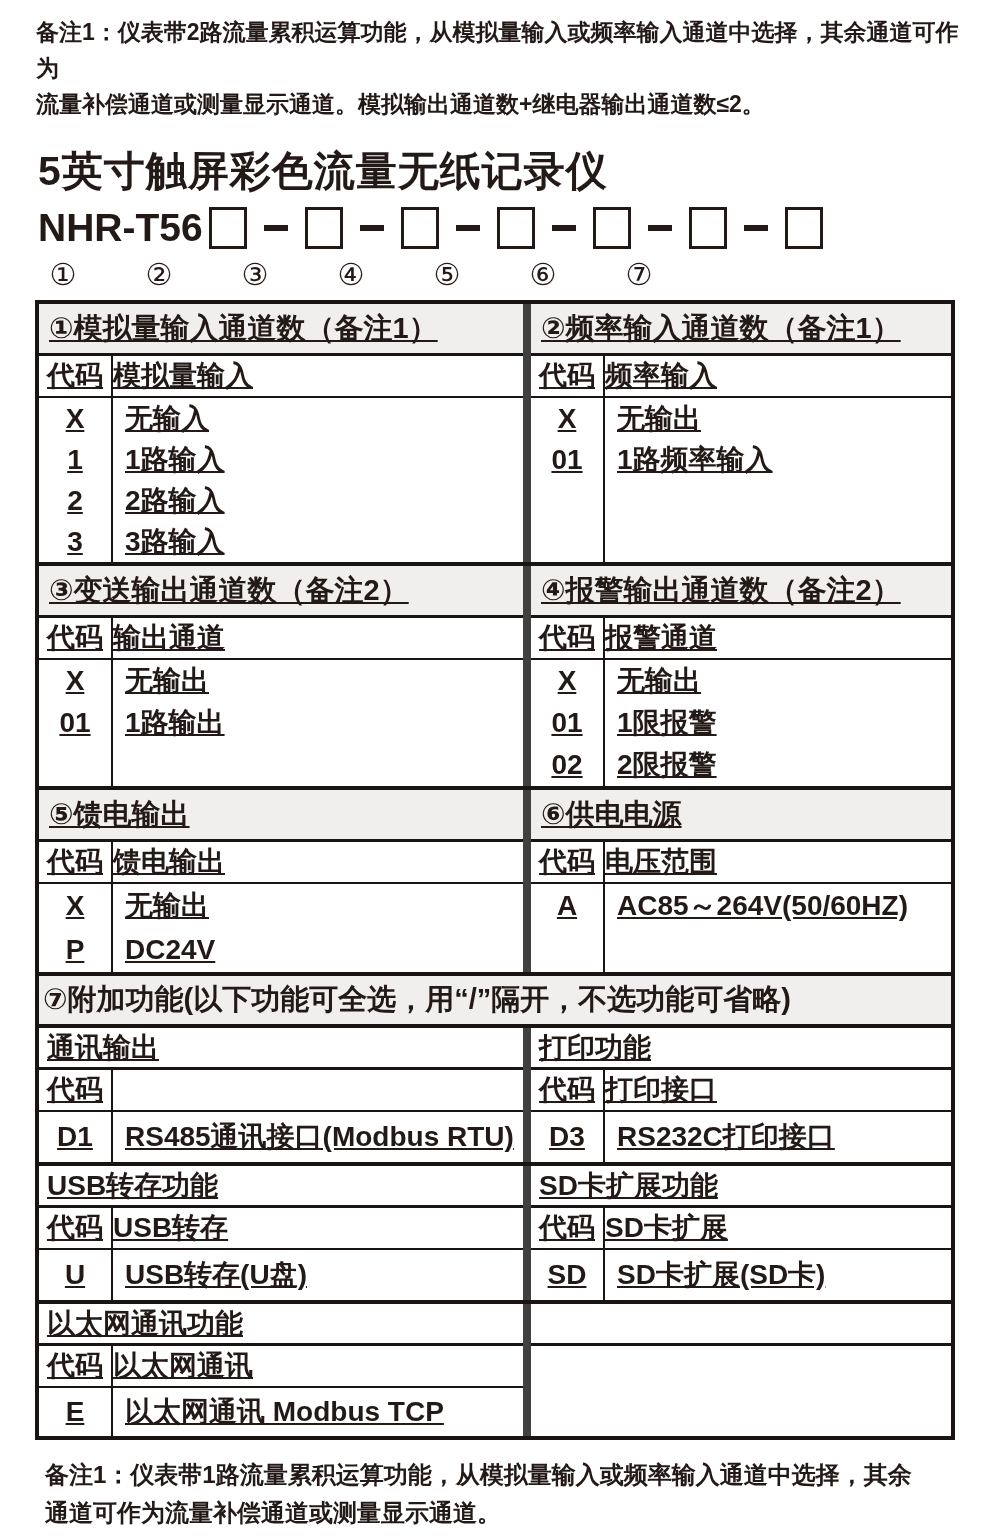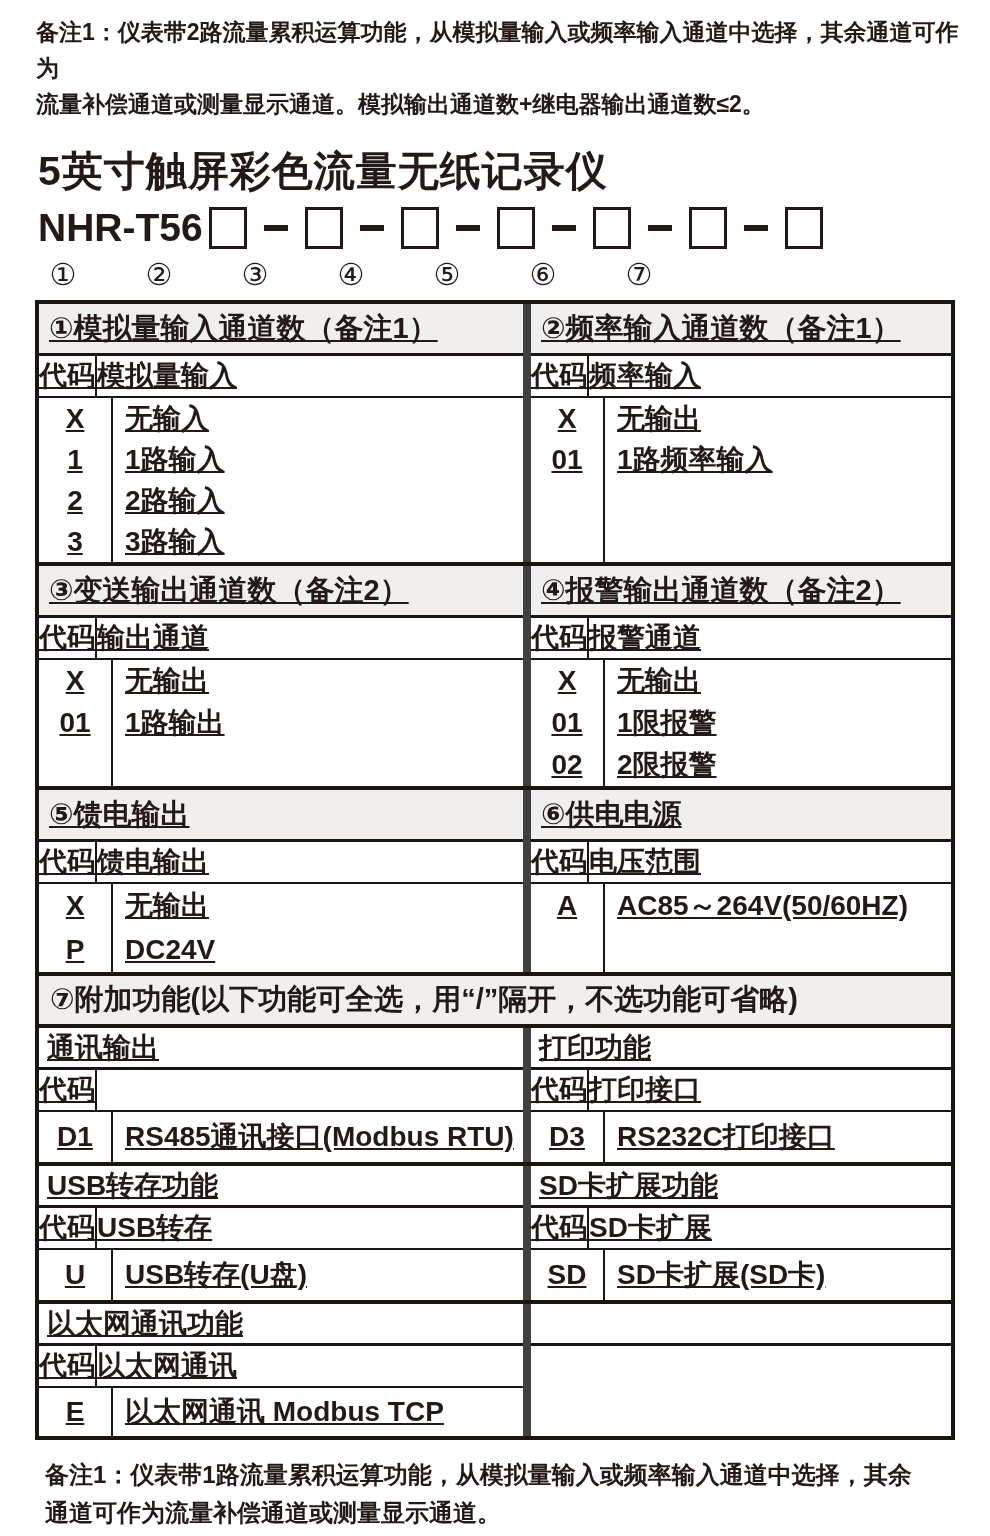--- a/index.html
+++ b/index.html
@@ -25,26 +25,26 @@
   .duo { display:flex; }
   .duo + .duo, .full-h + .duo { border-top:4px solid #1a1413; }
   .half { width:484px; display:flex; flex-direction:column;text-decoration:underline; }
   .half.right { width:428px; border-left:8px solid #404040; }
   .sec-h {
     height:52px; background:#f0efed; border-bottom:3px solid #1a1413;
     display:flex; align-items:center; padding-left:10px; font-size:29px;
   }
   .full-h {
     height:52px; background:#f0efed; border-bottom:0; border-top:4px solid #1a1413;
-    display:flex; align-items:center; padding-left:11px; font-size:29px;
+    display:flex; align-items:center; padding-left:4px; font-size:29px;
   }
   .sub-h { height:42px; border-bottom:3px solid #1a1413; display:flex; align-items:center;
            padding-left:8px; font-size:28px; }
   .cols-h { display:flex; height:42px; border-bottom:2px solid #1a1413; font-size:28px; }
-  .code-h { width:58px; border-right:2px solid #1a1413; display:flex; align-items:center; justify-content:center; }
+  .code-h { width:74px; border-right:2px solid #1a1413; display:flex; align-items:center; justify-content:center; }
   .desc-h { flex:1; display:flex; align-items:center; }
   .body-row { display:flex; flex:1; }
   .code-cell { width:74px; border-right:2px solid #1a1413; display:flex; flex-direction:column; align-items:center; }
   .desc-cell { flex:1; display:flex; flex-direction:column; padding-left:12px; }
   .tline { font-size:28px; }
   .bh1 { height:164px; } .bh1 .tline { line-height:41px; }
   .bh2 { height:126px; } .bh2 .tline { line-height:42px; }
   .bh3 { height:92px; }  .bh3 .tline { line-height:44px; }
   .bhs { height:54px; }  .bhs .tline { line-height:50px; }
   .bhe { height:50px; }  .bhe .tline { line-height:48px; }

